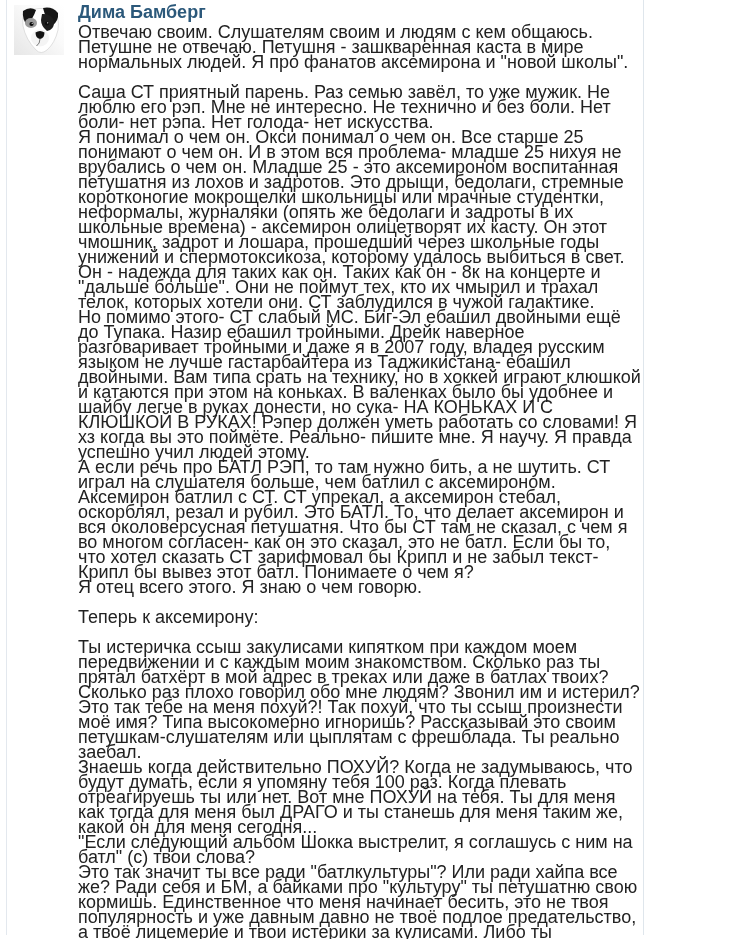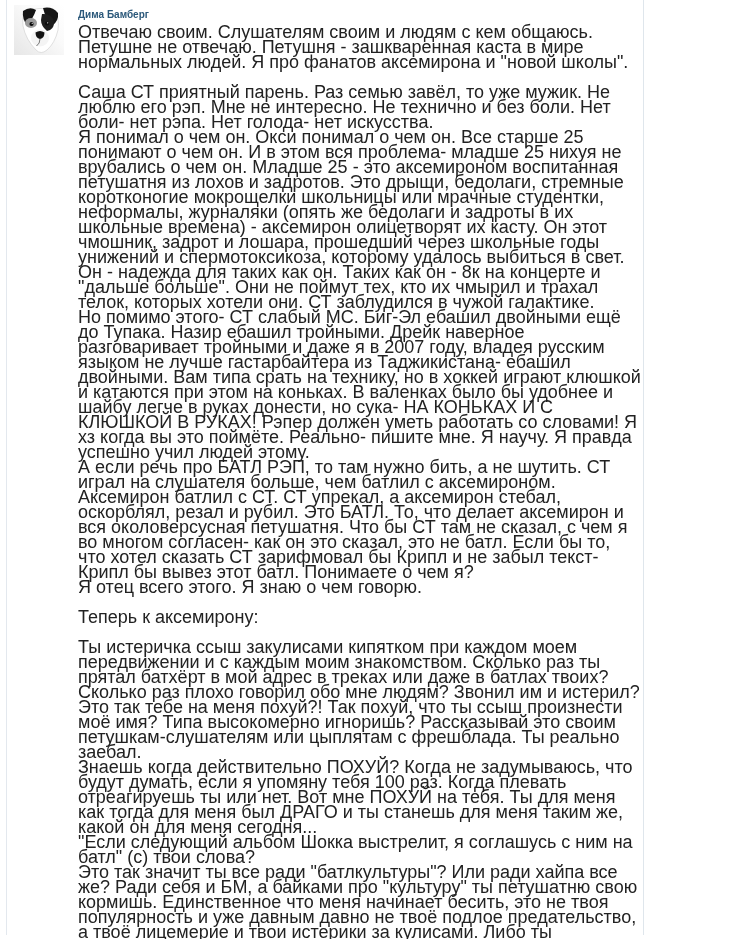--- a/index.html
+++ b/index.html
@@ -43,21 +43,21 @@
   .post-body {
     position: absolute;
     left: 71px;
     top: 4px;
     width: 564px;
   }
   .author-name {
     display: inline-block;
     color: #2b587a;
     font-weight: bold;
-    font-size: 10px;
+    font-size: 18px;
     line-height: 15px;
     text-decoration: none;
     cursor: pointer;
     text-align: right;
   }
   .post-text {
     margin-top: 3px;
     color: #222222;
     font-size: 18px;
     line-height: 15px;

